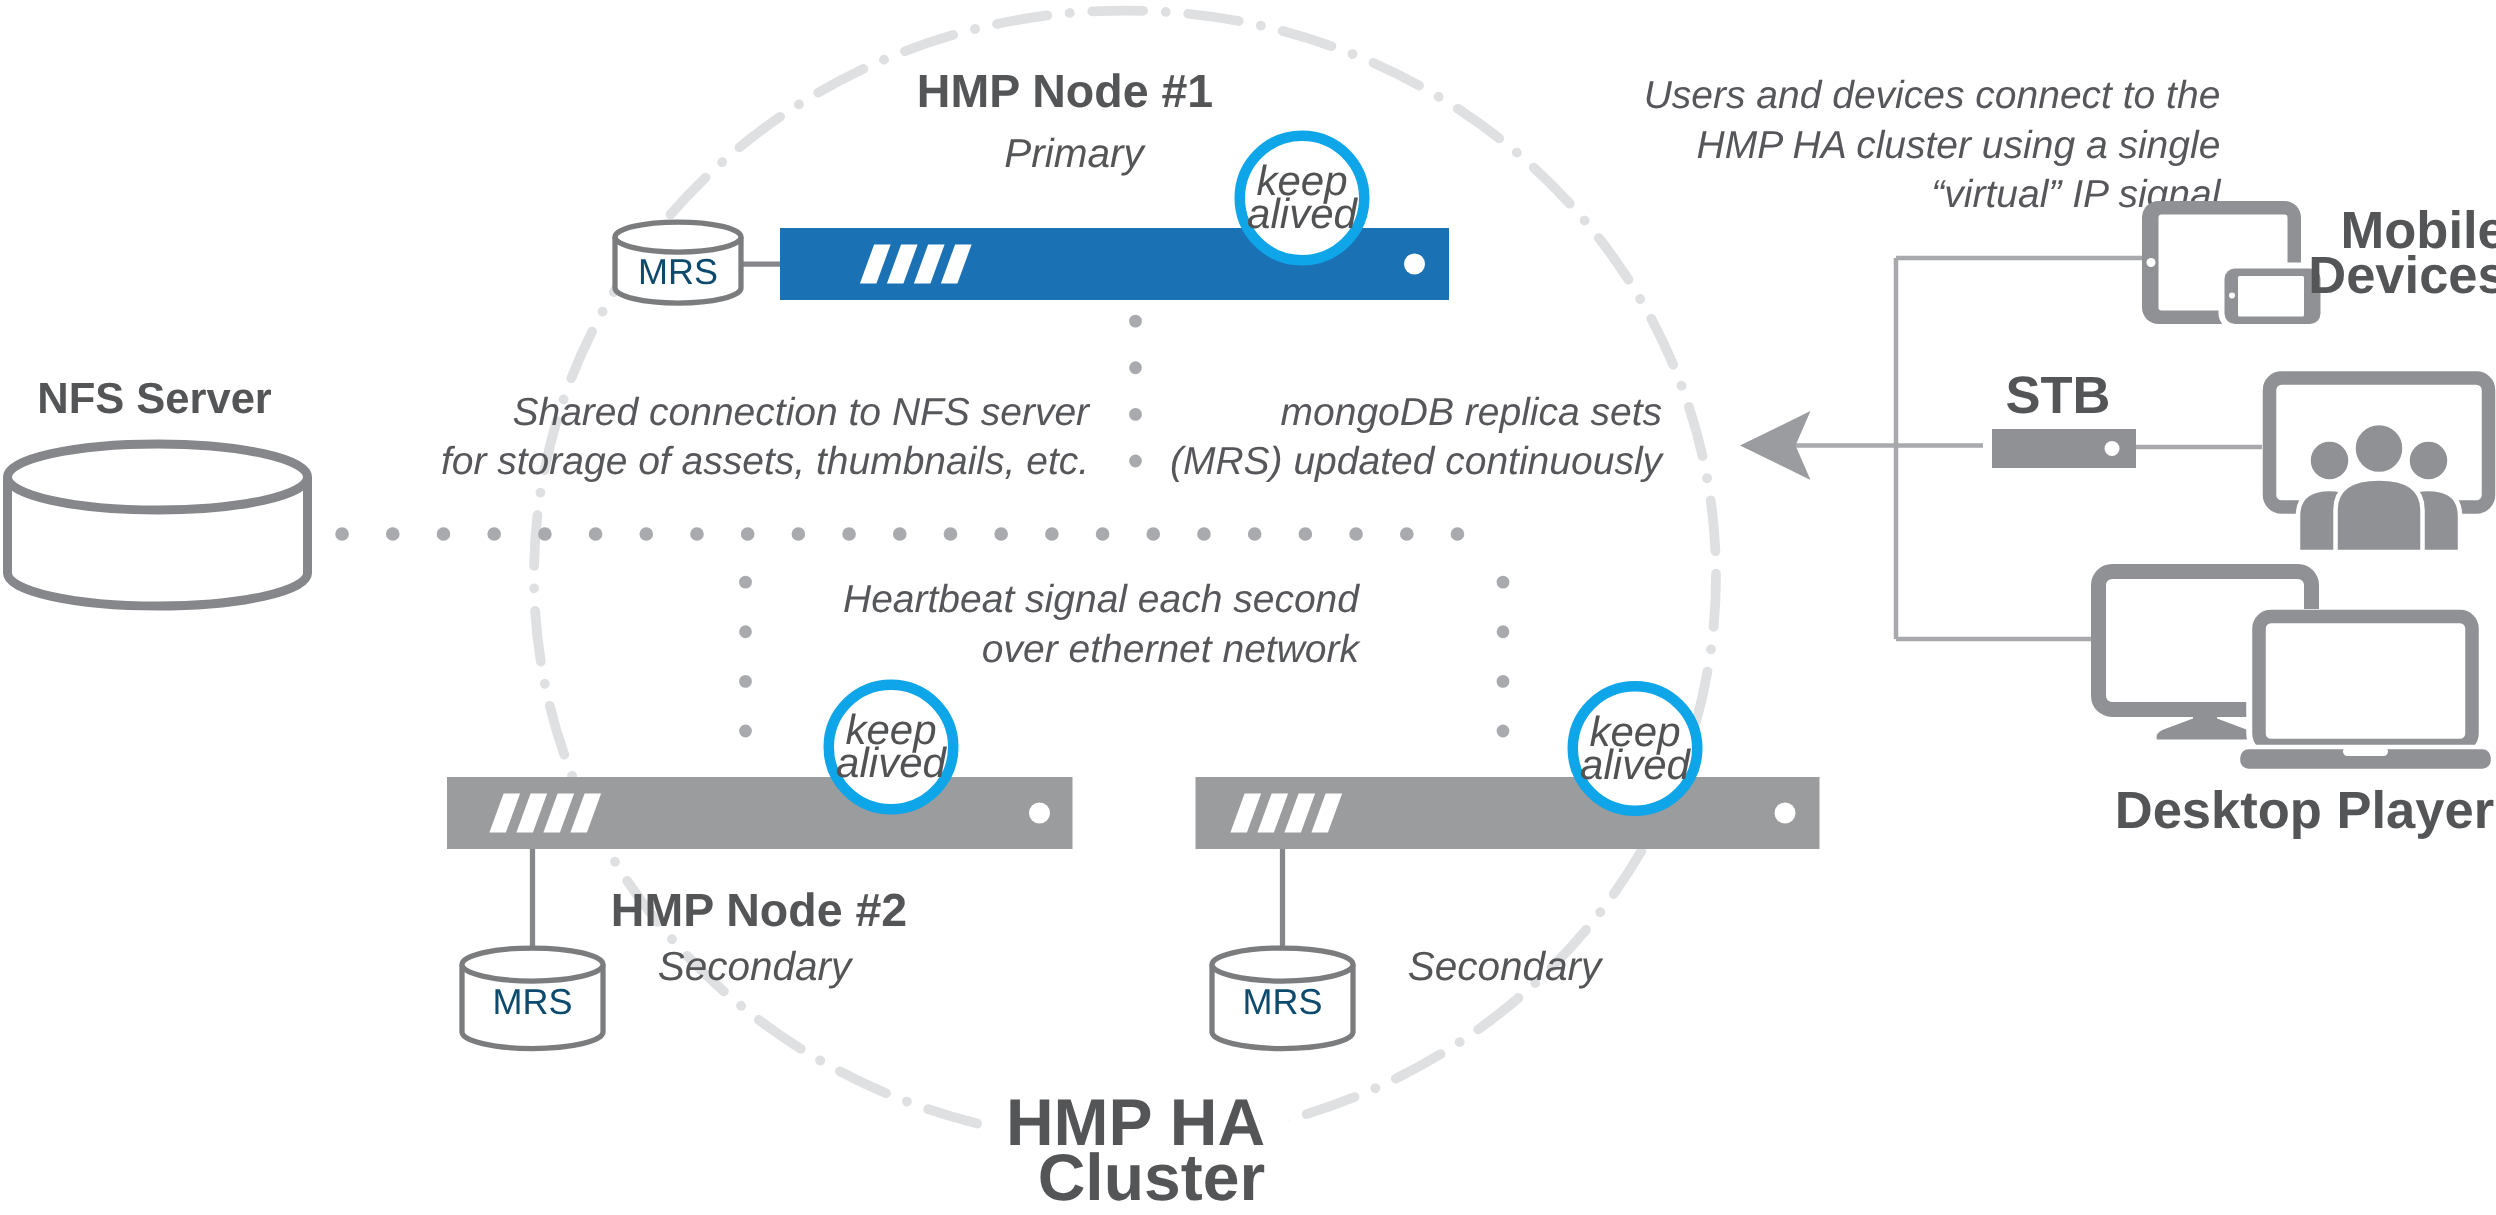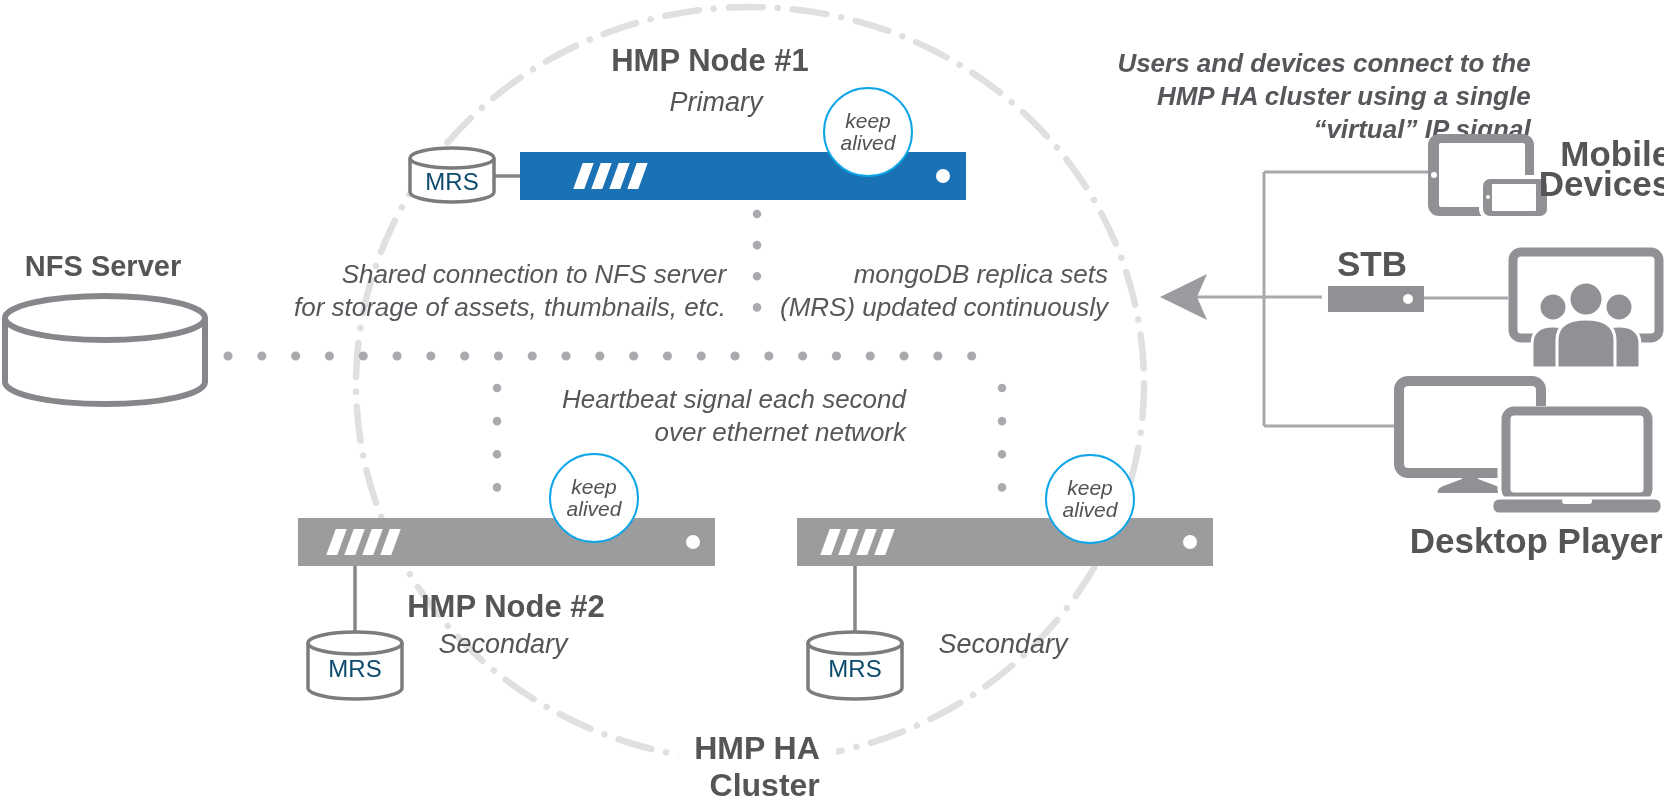--- a/index.html
+++ b/index.html
@@ -18,34 +18,34 @@
   .layer{position:absolute;left:0;top:0;}
   .t{position:absolute;white-space:nowrap;}
   .ctr{transform:translateX(-50%);text-align:right;}
   .node-title{font-weight:bold;font-size:31px;color:var(--text-dark);}
   .node-role{font-style:italic;font-size:27px;color:var(--text-dark);}
   .ann{font-style:italic;font-size:26px;line-height:33px;color:#56575A;}
   .biglabel{font-weight:bold;font-size:29px;color:var(--text-dark);}
   .devlabel{font-weight:bold;font-size:35px;line-height:30px;color:var(--text-dark);}
   .db-label{font-size:24px;color:#0c4a6e;}
   .cluster-label{
-    font-weight:bold;font-size:32px;line-height:37px;color:var(--text-dark);
+    font-weight:bold;font-size:44px;line-height:37px;color:var(--text-dark);
     background:#fff;padding:2px 16px;
   }
   .server-bar{position:absolute;height:48px;}
   .bar-blue{background:var(--primary-blue);}
   .bar-gray{background:var(--server-gray);}
   .slashes{display:flex;gap:7px;padding-top:11px;}
   .slash{width:11px;height:26px;background:#fff;transform:skewX(-20deg);}
   .bar-dot{position:absolute;width:14px;height:14px;border-radius:50%;background:#fff;top:17px;}
   .badge{
     position:absolute;width:90px;height:90px;box-sizing:border-box;
-    border:2px solid #0ea5e9;border-radius:50%;background:#fff;
+    border:7px solid #0ea5e9;border-radius:50%;background:#fff;
     display:flex;flex-direction:column;align-items:center;justify-content:center;
-    font-style:italic;font-size:21px;line-height:22px;color:#515254;
+    font-style:italic;font-size:28px;line-height:22px;color:#515254;
   }
   
   .tablet{position:absolute;left:1428px;top:134px;width:106px;height:82px;background:var(--device-gray);border-radius:11px;}
   .tablet .screen{position:absolute;left:11px;top:9px;width:86px;height:64px;background:#fff;border-radius:2px;}
   .tablet .cam{position:absolute;left:3px;top:38px;width:6px;height:6px;border-radius:50%;background:#fff;}
   .phone{position:absolute;left:1483px;top:179px;width:64px;height:37px;background:var(--device-gray);border-radius:7px;box-shadow:0 0 0 4px #fff;}
   .phone .screen{position:absolute;left:9px;top:5px;width:44px;height:27px;background:#fff;border-radius:1px;}
   .phone .cam{position:absolute;left:3px;top:16px;width:4px;height:4px;border-radius:50%;background:#fff;}
   .stb{position:absolute;left:1328px;top:286px;width:96px;height:26px;background:var(--device-gray);}
   .stb .led{position:absolute;right:11px;top:8px;width:10px;height:10px;border-radius:50%;background:#fff;}
@@ -146,21 +146,21 @@
   <div class="t ctr node-title" style="left:506px;top:589px;">HMP Node #2</div>
   <div class="t ctr node-role" style="left:503px;top:629px;">Secondary</div>
   <div class="t ctr node-role" style="left:1003px;top:629px;">Secondary</div>
 
   <div class="t ctr db-label" style="left:452px;top:168px;">MRS</div>
   <div class="t ctr db-label" style="left:355px;top:655px;">MRS</div>
   <div class="t ctr db-label" style="left:855px;top:655px;">MRS</div>
 
   <div class="t ctr biglabel" style="left:103px;top:250px;">NFS Server</div>
 
-  <div class="t ctr ann" style="left:1324px;top:47px;font-weight:bold;">
+  <div class="t ctr ann" style="left:1288px;top:47px;">
     <div>Users and devices connect to the</div>
     <div>HMP HA cluster using a single</div>
     <div>“virtual” IP signal</div>
   </div>
   <div class="t ctr ann" style="left:510px;top:258px;">
     <div>Shared connection to NFS server</div>
     <div>for storage of assets, thumbnails, etc.</div>
   </div>
   <div class="t ctr ann" style="left:944px;top:258px;">
     <div>mongoDB replica sets</div>

